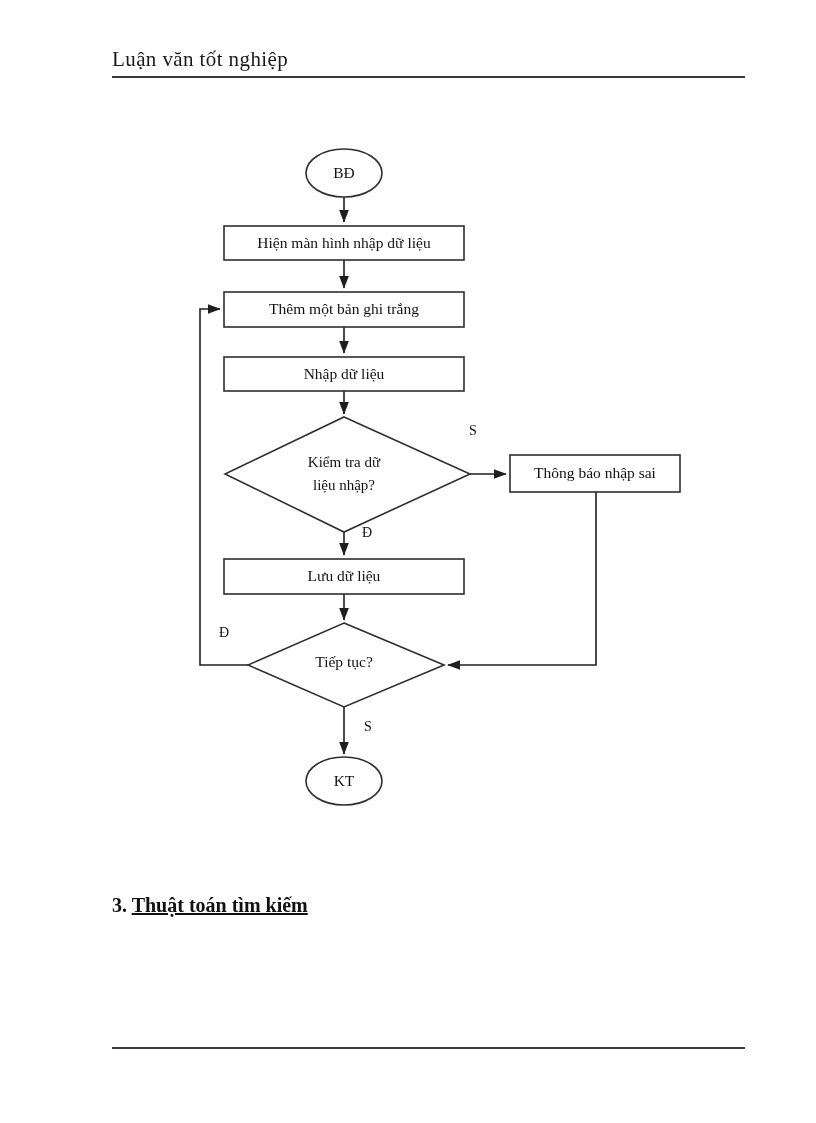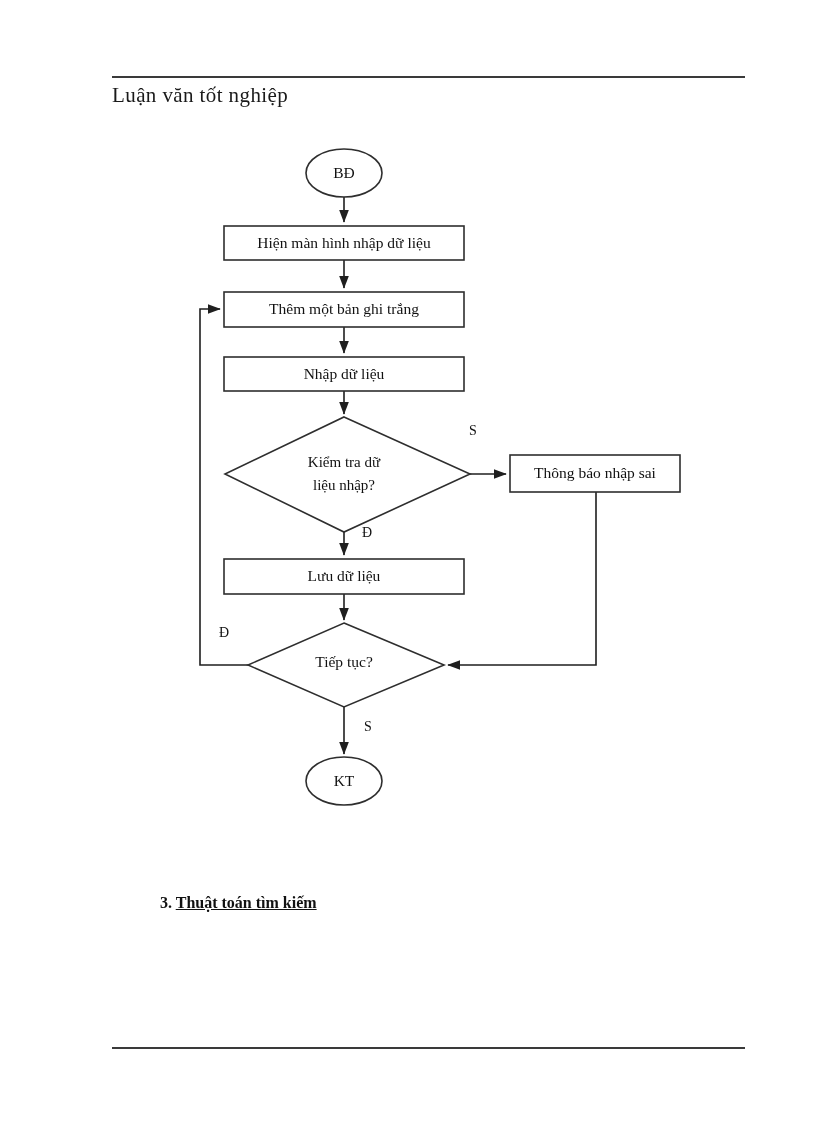--- a/index.html
+++ b/index.html
@@ -10,35 +10,35 @@
     color:#111111;
     position:relative;
     overflow:hidden;
   }
   .page{position:absolute;inset:0;}
 
   
   .header-title{
     position:absolute;left:112px;top:47px;
     font-size:21px;letter-spacing:.4px;
-    color:#1a1a1a;white-space:nowrap;margin-top:36px;
+    color:#1a1a1a;white-space:nowrap;
   }
   .header-rule{
     position:absolute;left:112px;top:76px;
     width:633px;height:2px;background:#3a3a3a;
   }
   .footer-rule{
     position:absolute;left:112px;top:1047px;
     width:633px;height:2px;background:#3a3a3a;
   }
 
   
   .section-heading{
     position:absolute;left:112px;top:894px;
-    font-size:16px;font-weight:bold;white-space:nowrap;margin-left:48px;
+    font-size:20px;font-weight:bold;white-space:nowrap;
   }
   .section-heading .num{text-decoration:none;}
   .section-heading .txt{text-decoration:underline;}
 
   
   .flow{position:absolute;left:0;top:0;width:816px;height:788px;}
   .flow svg{display:block;}
 
   .node-label{
     font-family:"Liberation Serif", serif;

